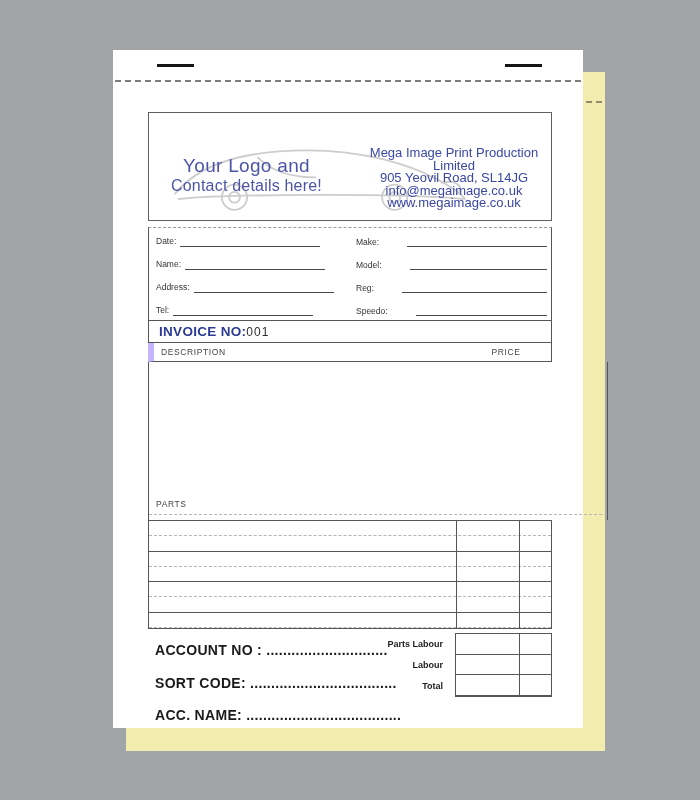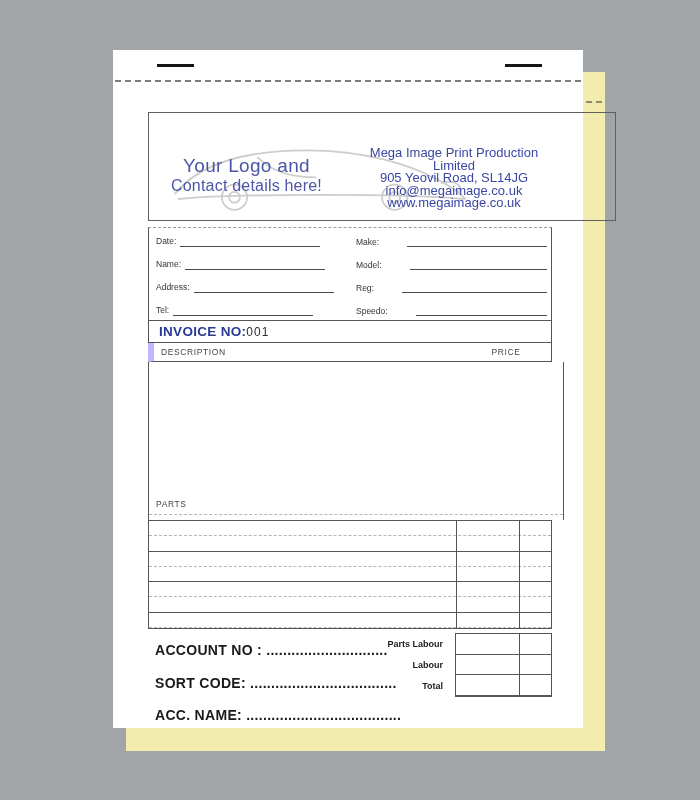--- a/index.html
+++ b/index.html
@@ -23,21 +23,21 @@
   }
   .staple{position:absolute;height:3px;width:37px;background:#151515;top:14px;}
   .staple.left{left:44px;}
   .staple.right{left:392px;}
   .perforation{
     position:absolute;left:2px;right:2px;top:30px;height:0;
     border-top:2px dashed #7d7d7d;
   }
   
   .logo-box{
-    position:absolute;left:35px;top:62px;width:468px;height:109px;
+    position:absolute;left:35px;top:62px;width:404px;height:109px;
     border:1px solid #606060;box-sizing:border-box;
   }
   .car-sketch{position:absolute;left:6px;top:14px;width:330px;height:90px;}
   .logo-text{
     position:absolute;left:10px;top:42px;width:175px;text-align:center;
     color:#4c55a8;line-height:1.15;
   }
   .logo-line1{font-size:19px;letter-spacing:.3px;}
   .logo-line2{font-size:16px;letter-spacing:.2px;}
   .company-block{
@@ -69,21 +69,21 @@
   
   .desc-header{
     position:absolute;left:35px;top:293px;width:404px;height:19px;
     border-left:6px solid #c4b5fd;border-right:1px solid #555;border-bottom:1px solid #555;
     box-sizing:border-box;display:flex;align-items:center;
   }
   .desc-title{font-size:8.5px;color:#444;letter-spacing:.6px;padding-left:7px;}
   .price-title{position:absolute;left:307px;width:90px;text-align:center;font-size:8.5px;color:#444;letter-spacing:.6px;}
   
   .desc-body{
-    position:absolute;left:35px;top:312px;width:416px;height:158px;
+    position:absolute;left:35px;top:312px;width:460px;height:158px;
     border-left:1px solid #555;border-right:1px solid #555;box-sizing:border-box;
   }
   .parts-label{position:absolute;left:7px;bottom:11px;font-size:8.5px;color:#444;letter-spacing:.6px;}
   .desc-body-dashed{position:absolute;left:0;right:0;bottom:5px;border-top:1px dashed #b5b5b5;}
   
   .parts-grid{
     position:absolute;left:35px;top:470px;width:404px;height:109px;
     border:1px solid #555;box-sizing:border-box;
     display:flex;flex-direction:column;
   }

